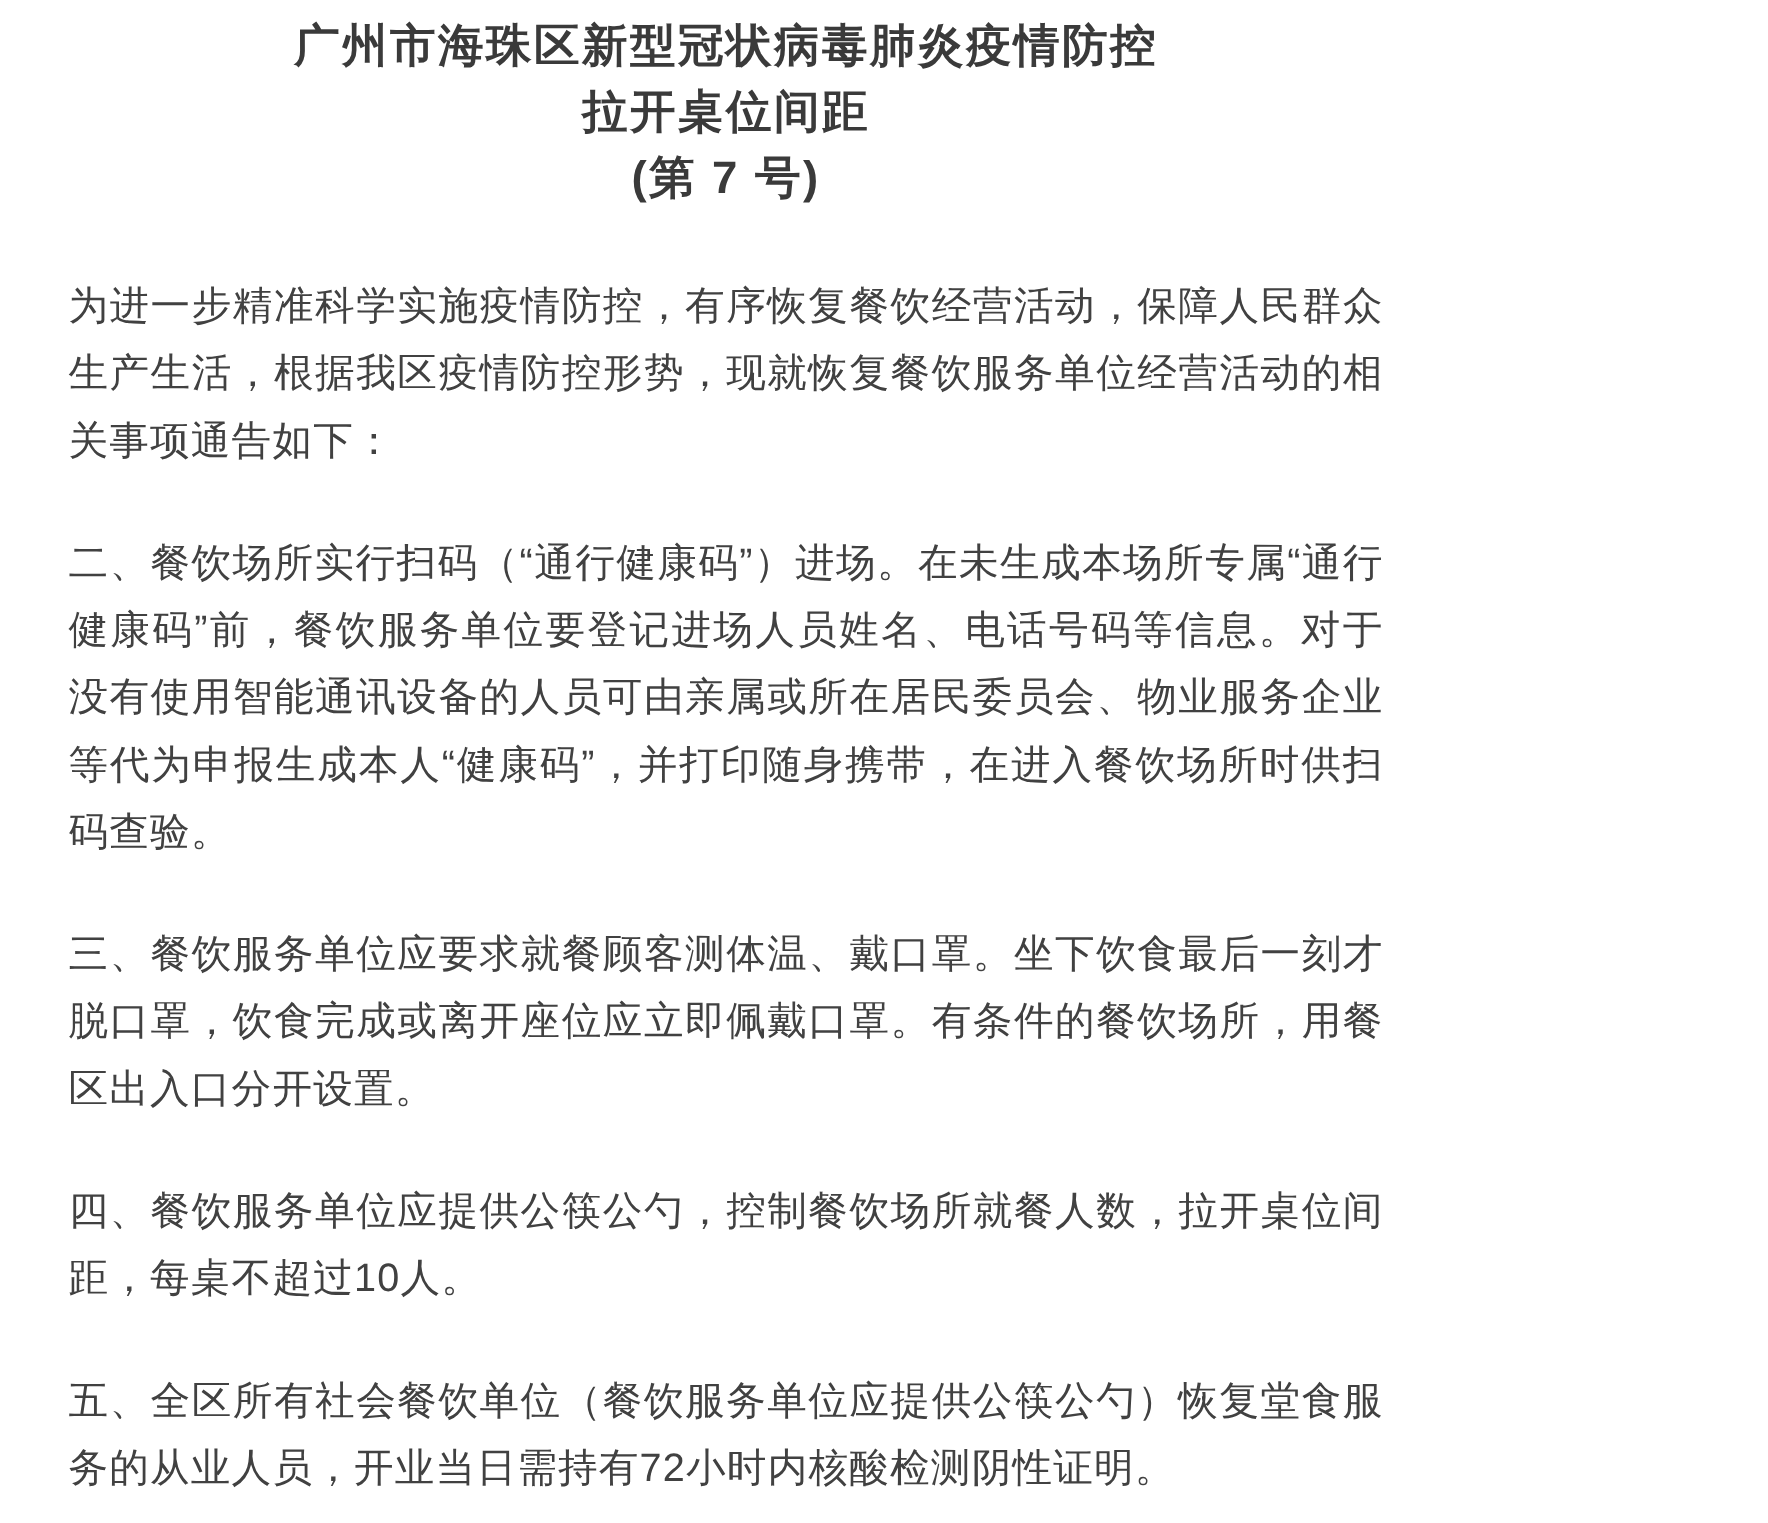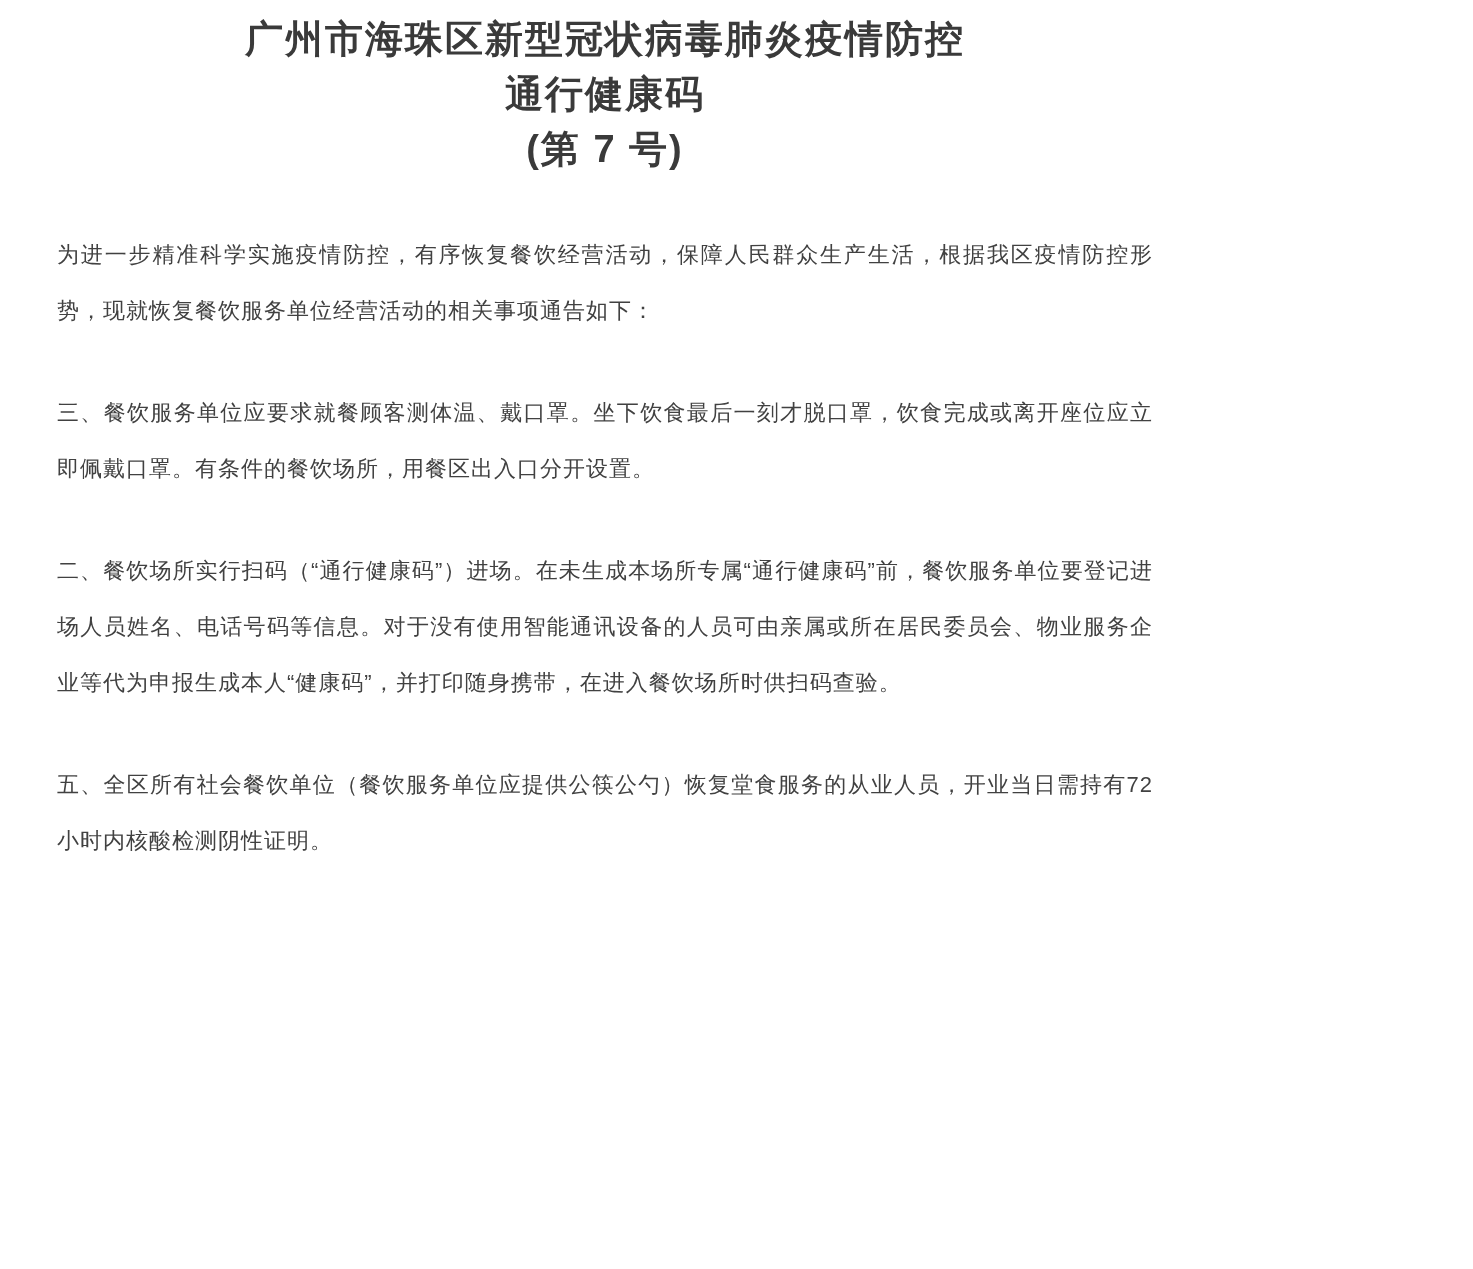--- a/index.html
+++ b/index.html
@@ -24,43 +24,44 @@
     line-height: 55px;
     letter-spacing: 2px;
     text-align: center;
     color: #3a3a3a;
   }
   .notice-title .title-line {
     display: block;
   }
   .notice-body p {
     margin: 46px 0 0 0;
-    font-size: 22px;
+    font-size: 33px;
     font-weight: normal;
     line-height: 56px;
     letter-spacing: 1px;
     text-align: justify;
     text-justify: inter-ideograph;
     color: #414141;
   }
   .notice-body p.first {
     margin-top: 50px;
   }
 </style>
 </head>
 <body>
 
 <div class="page">
 
   <h1 class="notice-title">
     <span class="title-line">广州市海珠区新型冠状病毒肺炎疫情防控</span>
-    <span class="title-line">通行健康码</span>
+    <span class="title-line">拉开桌位间距</span>
     <span class="title-line">(第 7 号)</span>
   </h1>
 
   <div class="notice-body">
     <p class="first">为进一步精准科学实施疫情防控，有序恢复餐饮经营活动，保障人民群众生产生活，根据我区疫情防控形势，现就恢复餐饮服务单位经营活动的相关事项通告如下：</p>
+    <p>二、餐饮场所实行扫码（“通行健康码”）进场。在未生成本场所专属“通行健康码”前，餐饮服务单位要登记进场人员姓名、电话号码等信息。对于没有使用智能通讯设备的人员可由亲属或所在居民委员会、物业服务企业等代为申报生成本人“健康码”，并打印随身携带，在进入餐饮场所时供扫码查验。</p>
     <p>三、餐饮服务单位应要求就餐顾客测体温、戴口罩。坐下饮食最后一刻才脱口罩，饮食完成或离开座位应立即佩戴口罩。有条件的餐饮场所，用餐区出入口分开设置。</p>
-    <p>二、餐饮场所实行扫码（“通行健康码”）进场。在未生成本场所专属“通行健康码”前，餐饮服务单位要登记进场人员姓名、电话号码等信息。对于没有使用智能通讯设备的人员可由亲属或所在居民委员会、物业服务企业等代为申报生成本人“健康码”，并打印随身携带，在进入餐饮场所时供扫码查验。</p>
+    <p>四、餐饮服务单位应提供公筷公勺，控制餐饮场所就餐人数，拉开桌位间距，每桌不超过10人。</p>
     <p>五、全区所有社会餐饮单位（餐饮服务单位应提供公筷公勺）恢复堂食服务的从业人员，开业当日需持有72小时内核酸检测阴性证明。</p>
   </div>
 
 </div>
 
 </body></html>

